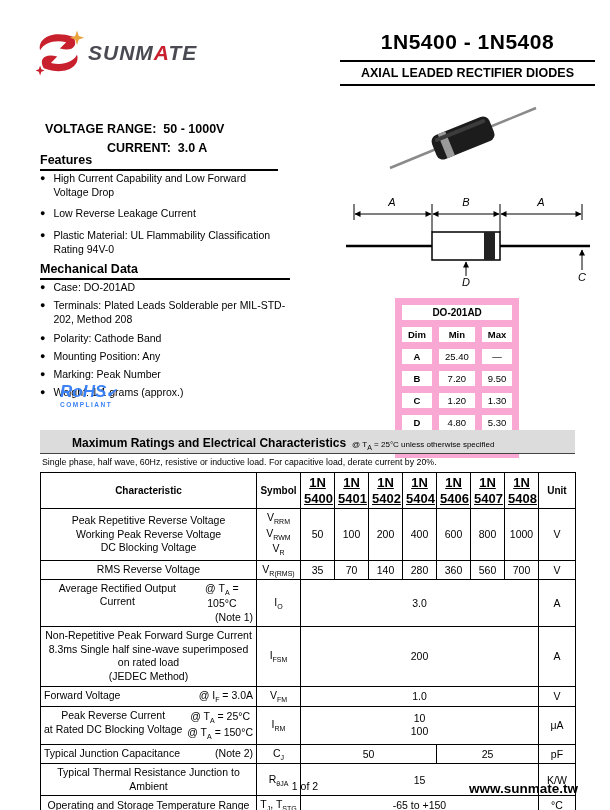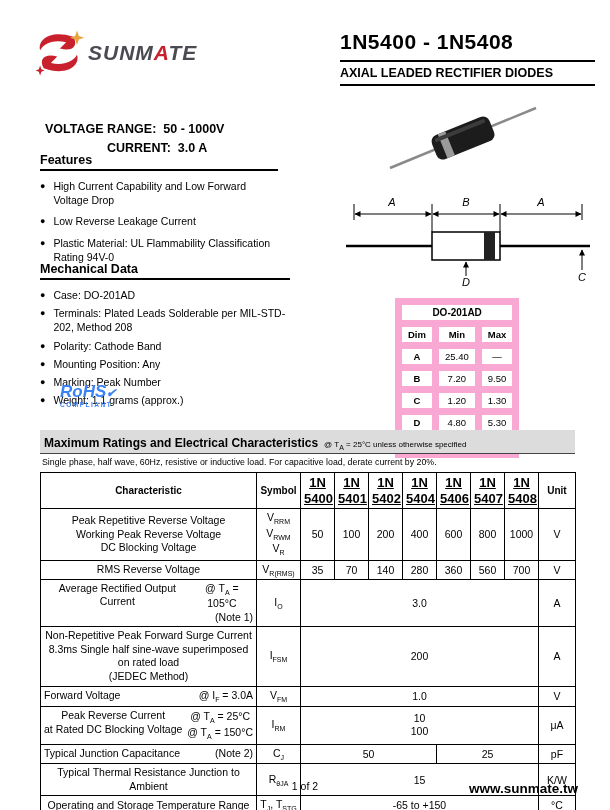--- a/index.html
+++ b/index.html
@@ -9,32 +9,32 @@
     background:#ffffff; color:#000;
     position:relative; overflow:hidden;
   }
   .page { position:absolute; inset:0; background:#fff; }
 
   
   .logo { position:absolute; left:32px; top:28px; display:flex; align-items:center; }
   .brand-text { font-style:italic; font-weight:bold; font-size:21px; letter-spacing:1px; color:#4a4a52; margin-left:2px; }
   .brand-text .red-a { color:#c8202c; }
 
-  .title-block { position:absolute; right:15px; top:30px; width:255px; }
+  .title-block { position:absolute; right:15px; top:30px; width:255px; text-align:center; }
   .part-title { font-size:21px; font-weight:bold; letter-spacing:0.5px; }
   .subtitle { margin-top:6px; border-top:2px solid #000; border-bottom:2px solid #000;
               font-size:12.5px; font-weight:bold; padding:4px 0; }
 
   .ratings { position:absolute; left:45px; top:120px; font-size:12.5px; font-weight:bold; line-height:1.5; }
   .ratings .row2 { margin-left:62px; }
 
   
   .features { position:absolute; left:40px; top:153px; width:238px; }
   .mech     { position:absolute; left:40px; top:262px; width:250px; }
-  .sec-h { font-size:12.5px; font-weight:bold; border-bottom:2px solid #000; padding-bottom:2px; margin-bottom:8px; }
+  .sec-h { font-size:12.5px; font-weight:bold; border-bottom:2px solid #000; padding-bottom:2px; }
   .blist { list-style:none; }
   .blist li { display:flex; font-size:10.5px; line-height:1.35; margin-bottom:7px; }
   .mech .blist li { margin-bottom:4px; }
   .blist .bullet { font-size:9px; margin-right:8px; margin-top:1px; }
 
   
   .diode-photo { position:absolute; left:388px; top:98px; }
   .pkg-drawing { position:absolute; left:342px; top:192px; }
 
   
@@ -47,21 +47,21 @@
 
   
   .rohs { position:absolute; left:60px; top:383px; color:#3b82f6; line-height:1; }
   .rohs .l1 { font-size:17px; font-weight:bold; font-style:italic; }
   .rohs .l1 .chk { font-size:12px; }
   .rohs .l2 { font-size:6.5px; font-weight:bold; letter-spacing:1.5px; margin-top:2px; }
 
   
   .max-section { position:absolute; left:40px; top:430px; width:535px; }
   .max-title-bar { background:#dcdcdc; border-bottom:1px solid #444; padding:3px 4px 2px 4px; }
-  .max-title { font-size:12px; font-weight:bold; }
+  .max-title { font-size:12px; font-weight:bold;margin-left:28px; }
   .max-cond { font-size:8px; margin-left:6px; }
   .max-subnote { font-size:8.8px; padding:3px 0 5px 2px; }
 
   table.char { border-collapse:collapse; width:535px; table-layout:fixed;border-radius:17px; }
   table.char th, table.char td { border:1px solid #000; padding:2px 3px; text-align:center; vertical-align:middle; font-size:10.5px; }
   table.char th { font-size:10px; line-height:1.2; }
   table.char th.partcol { font-size:13px;text-decoration:underline; }
   td.char-cell { text-align:left; font-size:9.8px; line-height:1.3; padding-left:5px; }
   .cell-flex { display:flex; justify-content:space-between; align-items:flex-start; }
   .right-note { text-align:right; }

